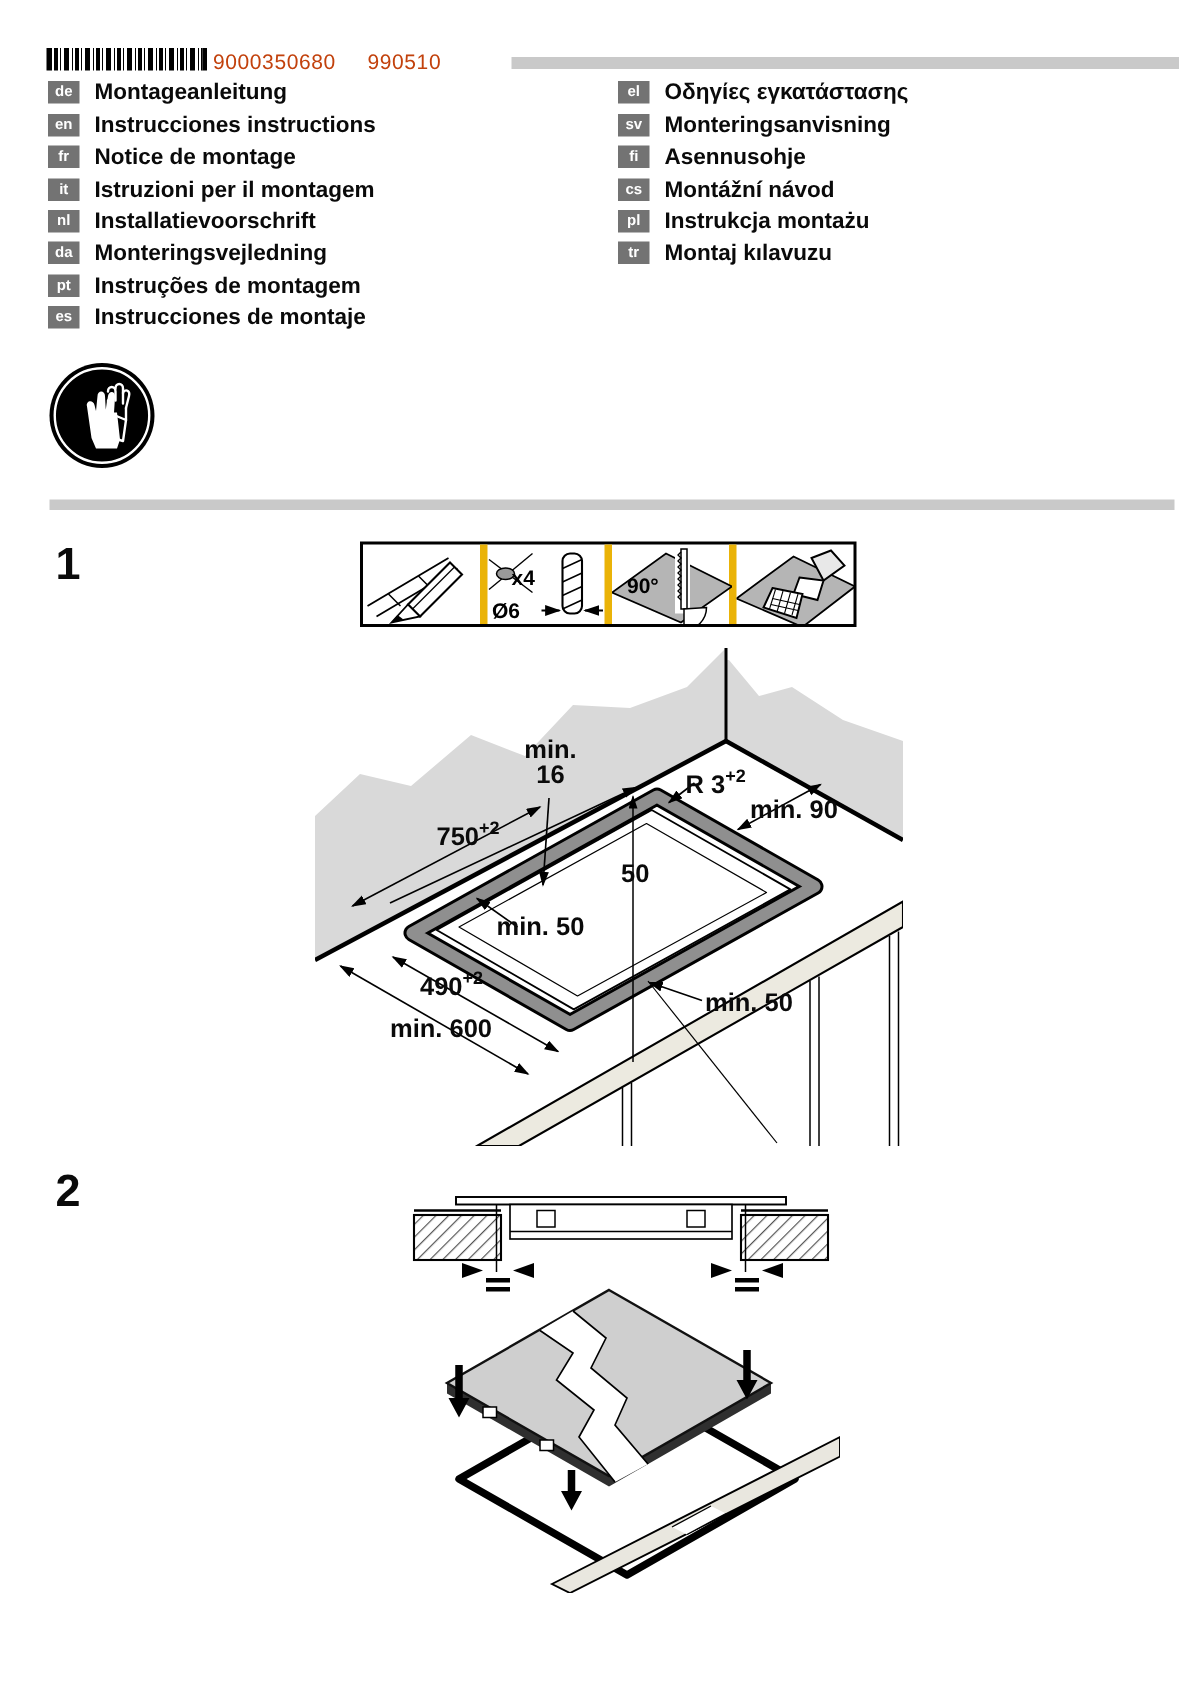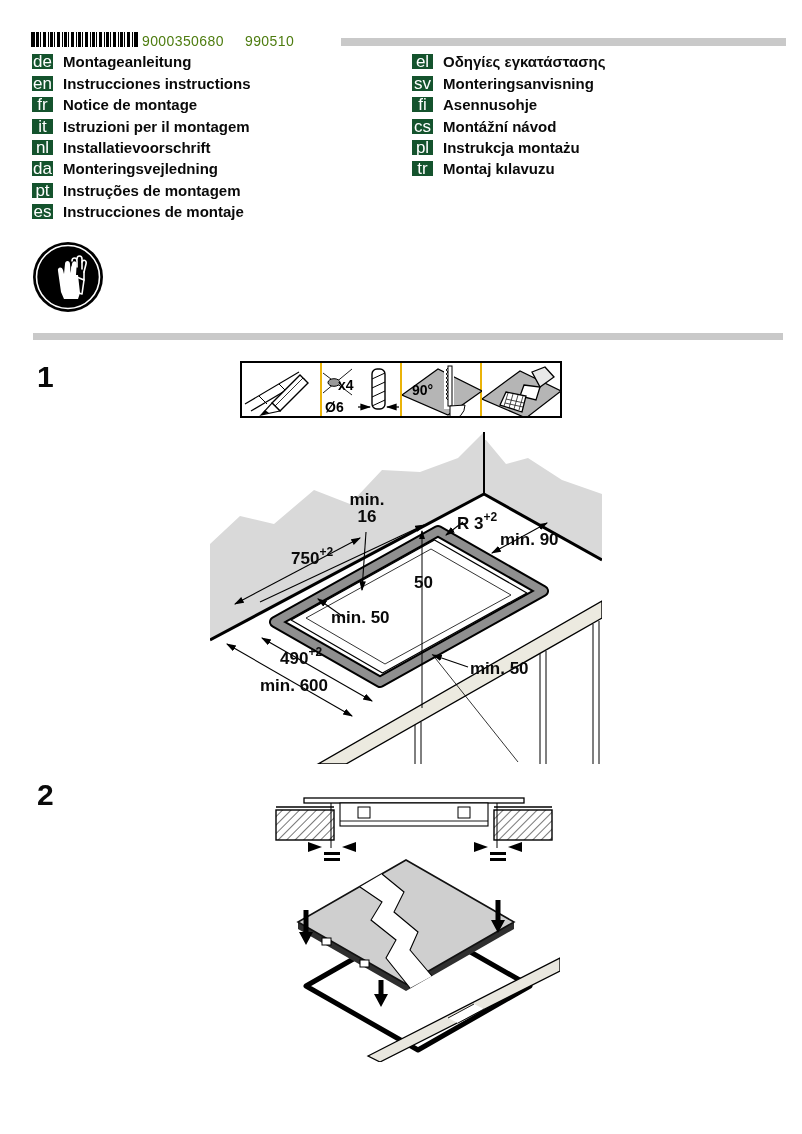--- a/index.html
+++ b/index.html
@@ -3,35 +3,35 @@
 <meta charset="utf-8">
 <style>
   html,body{margin:0;padding:0;background:#fff;}
   #page{position:relative;width:802px;height:1134px;background:#ffffff;overflow:hidden;
         font-family:"Liberation Sans","DejaVu Sans",sans-serif;color:#0a0a0a;}
   .abs{position:absolute;}
   
   #barcode{left:31px;top:32px;width:101px;height:15px;
     background:repeating-linear-gradient(90deg,#000 0 1px,#fff 1px 2px,#000 2px 5px,#fff 5px 6px,#000 6px 7px,#fff 7px 9px,#000 9px 12px,#fff 12px 14px);
     border-left:3px solid #000;border-right:3px solid #000;}
-  .code-text{top:33px;font-size:14px;color:#4d7c0f;letter-spacing:.4px;}
+  .code-text{top:33px;font-size:14px;color:#c2410c;letter-spacing:.4px;}
   #header-bar{left:341px;top:38px;width:445px;height:8px;background:#c9c9c9;}
   
   .lang-col{position:absolute;top:51px;}
   .lang-row{display:flex;align-items:center;height:21.45px;}
-  .lang-tag{display:inline-block;width:21px;height:15px;line-height:15px;background:#14532d;
-    color:#fff;font-size:17px;font-weight:normal;text-align:center;flex:0 0 21px;}
+  .lang-tag{display:inline-block;width:21px;height:15px;line-height:15px;background:#737373;
+    color:#fff;font-size:10px;font-weight:bold;text-align:center;flex:0 0 21px;}
   .lang-label{margin-left:10px;font-size:15px;font-weight:bold;white-space:nowrap;}
   
   #divider{left:33px;top:333px;width:750px;height:7px;background:#c9c9c9;}
   
   .step-num{font-size:30px;font-weight:bold;line-height:1;}
   
   #tools-strip{left:240px;top:361px;display:flex;border:2px solid #000;background:#fff;}
-  .tool-cell{width:78px;height:53px;border-right:2px solid #eab308;}
+  .tool-cell{width:78px;height:53px;border-right:5px solid #eab308;}
   .tool-cell:last-child{border-right:none;}
   .tool-cell svg{display:block;}
   .tool-text{font-weight:bold;font-size:14px;font-family:"Liberation Sans",sans-serif;}
   
   .dim{position:absolute;font-weight:bold;font-size:17px;white-space:nowrap;line-height:17px;}
   .dim sup{font-size:12px;font-weight:bold;position:relative;top:-1px;}
   .dim.center{text-align:center;width:52px;}
   svg{position:absolute;}
   line,path,polyline{vector-effect:non-scaling-stroke;}
 </style>

